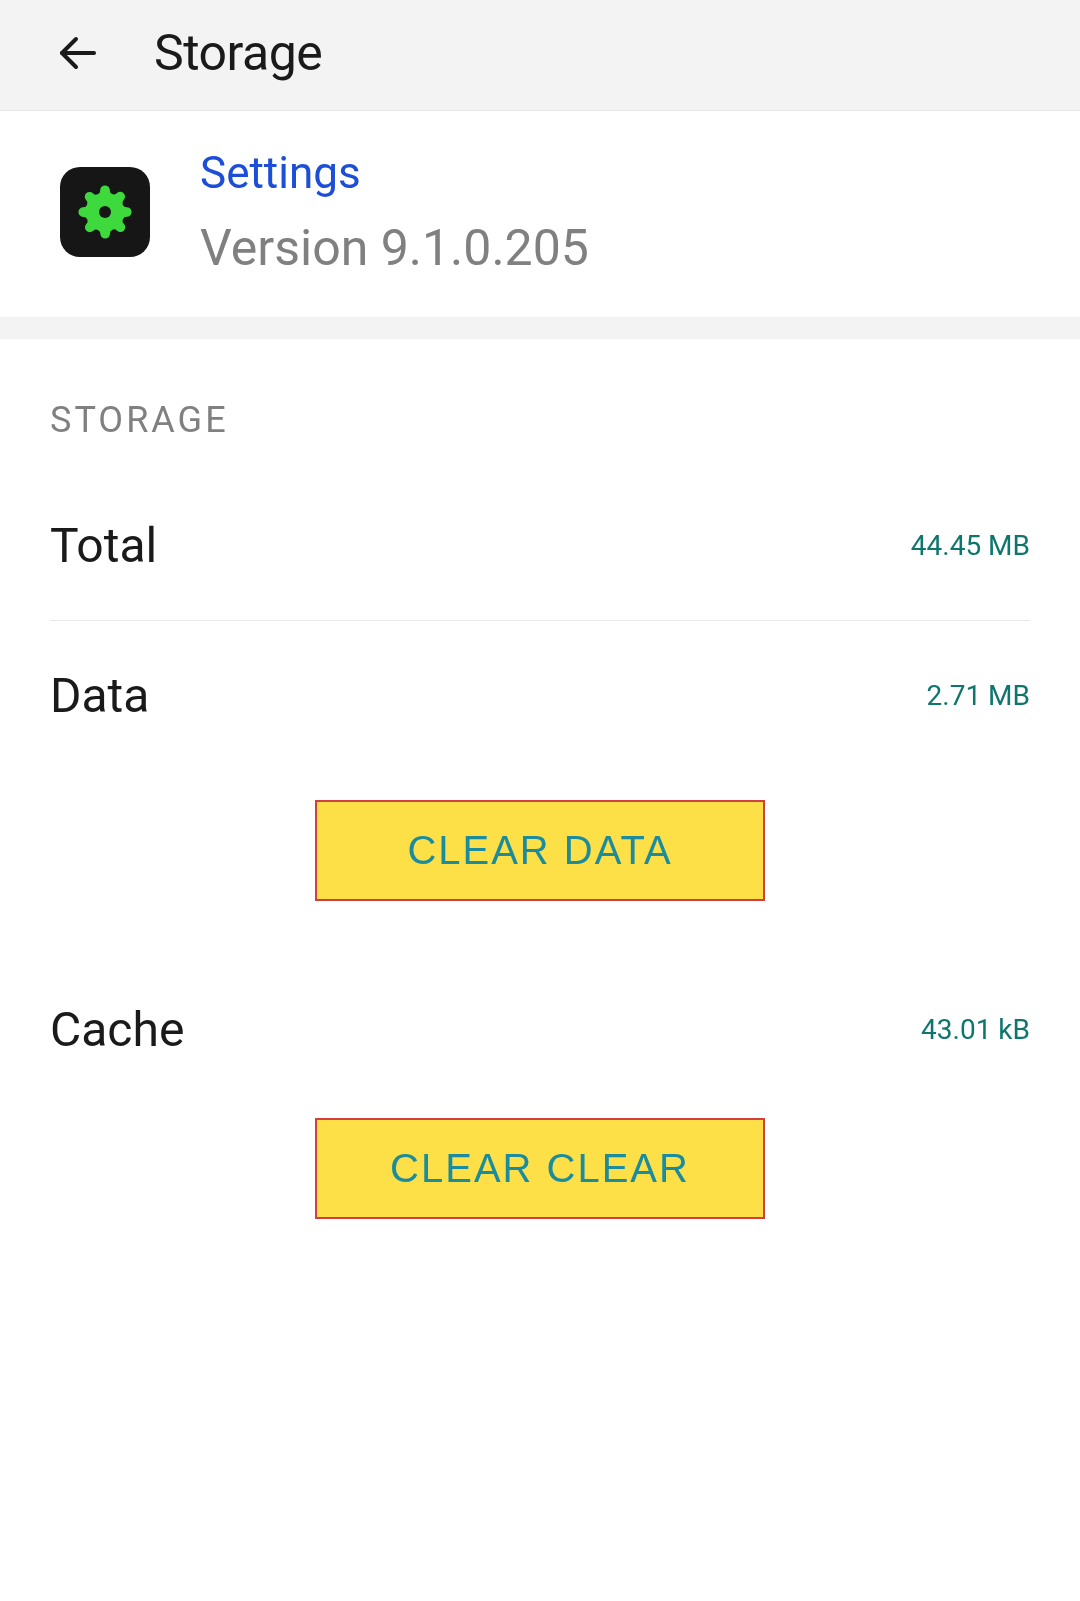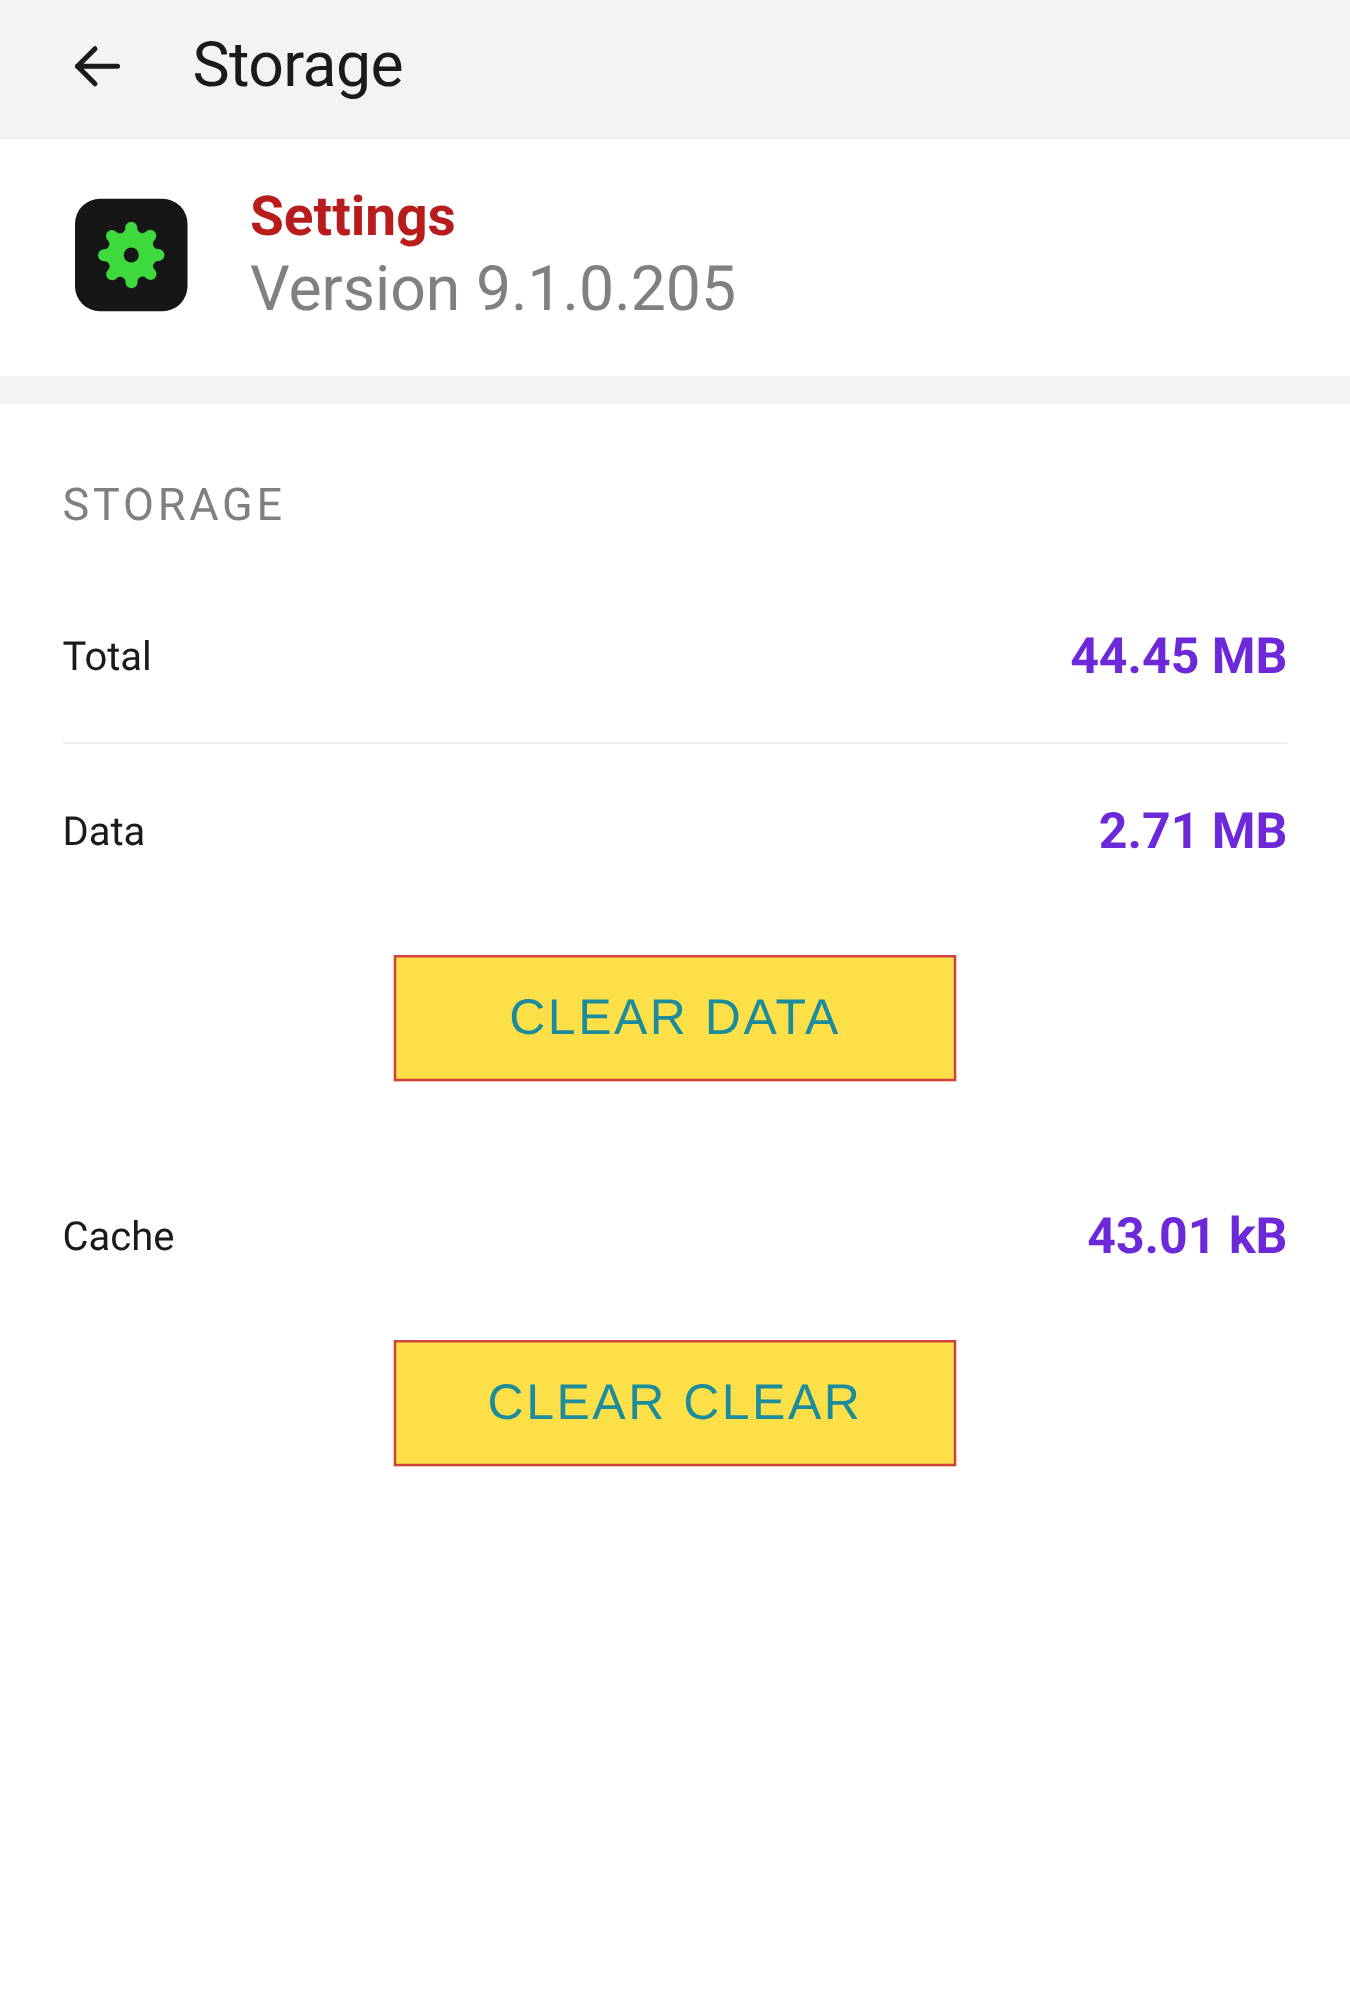--- a/index.html
+++ b/index.html
@@ -57,23 +57,23 @@
       margin-right: 50px;
     }
     
     .app-details {
       display: flex;
       flex-direction: column;
     }
     
     .app-name {
       font-size: 44px;
-      font-weight: 700;
-      color: #b91c1c;
-      margin-bottom: 4px;
+      font-weight: 400;
+      color: #1d4ed8;
+      margin-bottom: 20px;
     }
     
     .app-version {
       font-size: 50px;
       font-weight: 400;
       color: #808080;
     }
     
     .gap {
       height: 22px;
@@ -100,29 +100,29 @@
       padding: 46px 0;
       border-bottom: 1px solid #e8e8e8;
     }
     
     .storage-row.no-border {
       border-bottom: none;
       align-items: center;
     }
     
     .storage-label {
-      font-size: 32px;
+      font-size: 48px;
       font-weight: 400;
       color: #1a1a1a;
     }
     
     .storage-value {
-      font-size: 40px;
-      font-weight: 700;
-      color: #6d28d9;
+      font-size: 28px;
+      font-weight: 400;
+      color: #0f766e;
     }
     
     .button-wrap {
       display: flex;
       justify-content: center;
       padding: 30px 0 60px 0;
     }
     
     .clear-button {
       background: #fde047;

